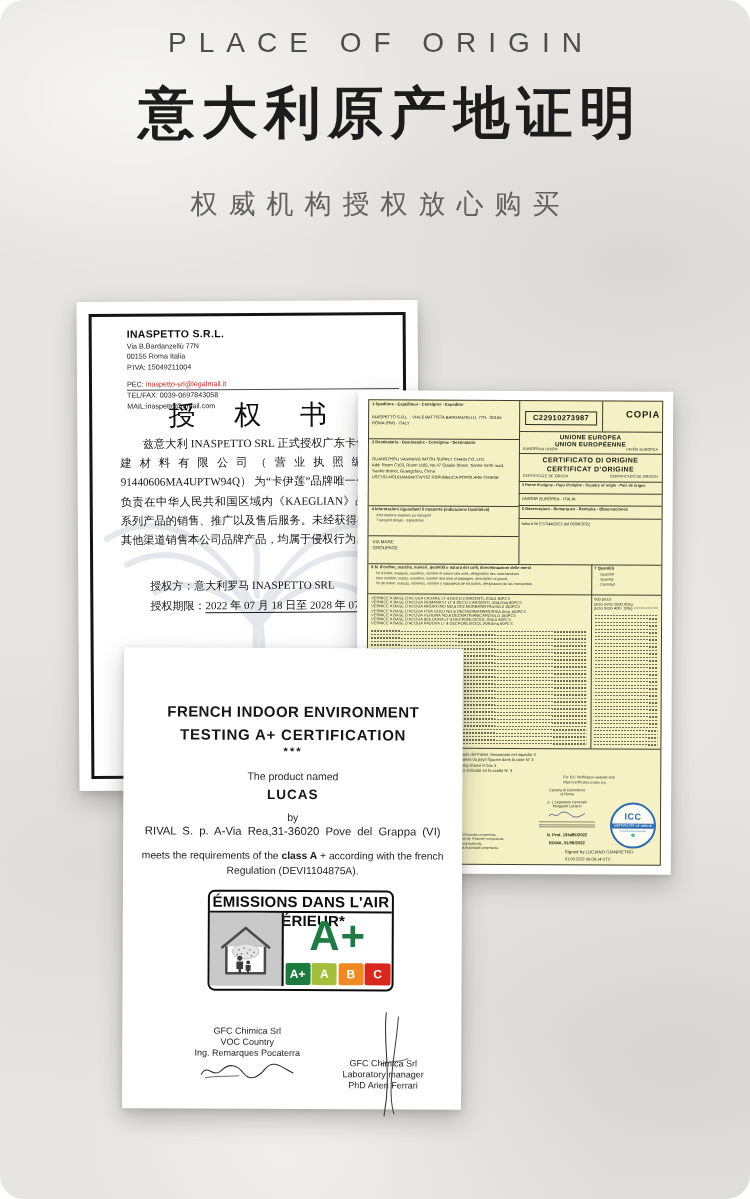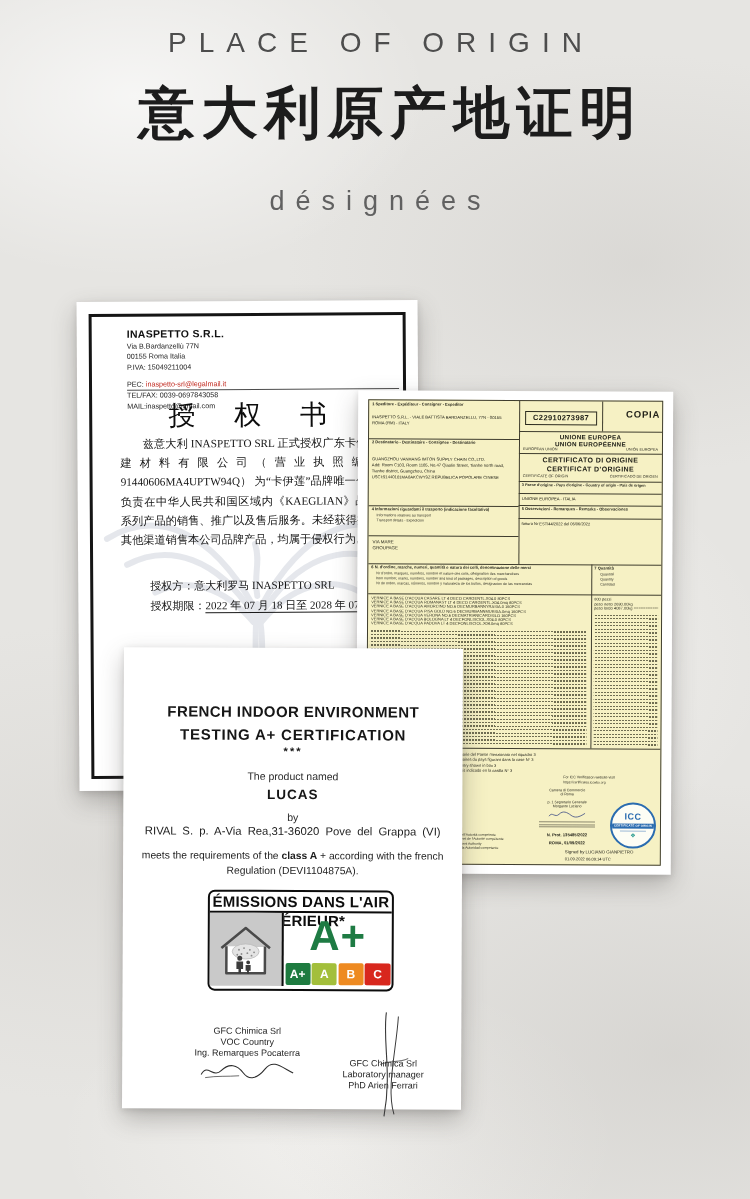--- a/index.html
+++ b/index.html
@@ -6,20 +6,21 @@
   .page{position:relative;width:750px;height:1199px;overflow:hidden;
     font-family:"Liberation Sans",sans-serif;
     background-color:#e6e5e2;
     background-image:
       radial-gradient(ellipse 420px 260px at 18% 8%, rgba(255,255,255,.65), rgba(255,255,255,0) 70%),
       radial-gradient(ellipse 500px 300px at 85% 22%, rgba(208,206,202,.55), rgba(208,206,202,0) 70%),
       radial-gradient(ellipse 460px 320px at 60% 55%, rgba(250,249,247,.6), rgba(250,249,247,0) 70%),
       radial-gradient(ellipse 520px 340px at 12% 72%, rgba(213,211,207,.5), rgba(213,211,207,0) 70%),
       radial-gradient(ellipse 600px 380px at 90% 88%, rgba(203,201,197,.55), rgba(203,201,197,0) 72%),
       radial-gradient(ellipse 400px 240px at 45% 95%, rgba(252,251,249,.5), rgba(252,251,249,0) 70%);
+    border-radius: 24px;
   }
   
   .hd-eyebrow{position:absolute;left:0;top:27px;width:750px;text-align:center;
     font-size:28px;font-weight:400;letter-spacing:12px;padding-left:12px;box-sizing:border-box;color:#4d4d4d;}
   .hd-title{position:absolute;left:12px;top:76px;width:750px;text-align:center;
     font-size:56px;font-weight:700;letter-spacing:7px;padding-left:7px;box-sizing:border-box;color:#1c1c1c;}
   .hd-sub{position:absolute;left:0;top:186px;width:750px;text-align:center;
     font-size:27px;font-weight:400;letter-spacing:11px;padding-left:11px;box-sizing:border-box;color:#616161;}
   
   .paper{position:absolute;background:#fff;box-shadow:0 10px 24px rgba(75,73,70,.33),0 2px 6px rgba(75,73,70,.18);}
@@ -119,21 +120,21 @@
   .fc-sigR{position:absolute;left:205px;top:410px;width:112px;text-align:center;font-size:9px;line-height:11px;color:#1d1d1d;}
   .fc-sigR-svg{position:absolute;left:238px;top:362px;width:56px;height:110px;}
 </style>
 </head>
 <body>
 
 <div class="page">
 
   <div class="hd-eyebrow">PLACE OF ORIGIN</div>
   <div class="hd-title">意大利原产地证明</div>
-  <div class="hd-sub">désignées</div>
+  <div class="hd-sub">权威机构授权放心购买</div>
 
   <div class="paper al">
     <svg class="al-wm" viewBox="0 0 320 330">
       <g fill="none" stroke="#ccd1da" stroke-width="6" stroke-linecap="round">
         <path d="M160 160 C 118 84, 64 62, 14 92"></path>
         <path d="M160 168 C 124 112, 76 96, 34 118"></path>
         <path d="M160 176 C 130 140, 94 130, 62 146"></path>
         <path d="M168 160 C 210 84, 264 62, 314 92"></path>
         <path d="M168 168 C 204 112, 252 96, 294 118"></path>
         <path d="M168 176 C 198 140, 234 130, 266 146"></path>

